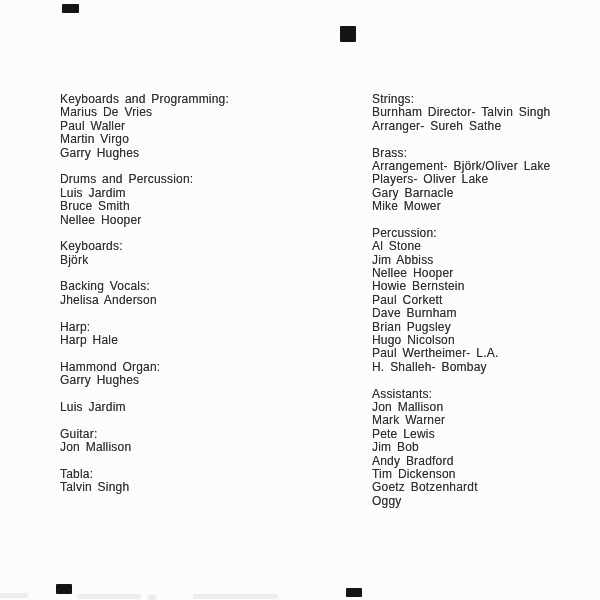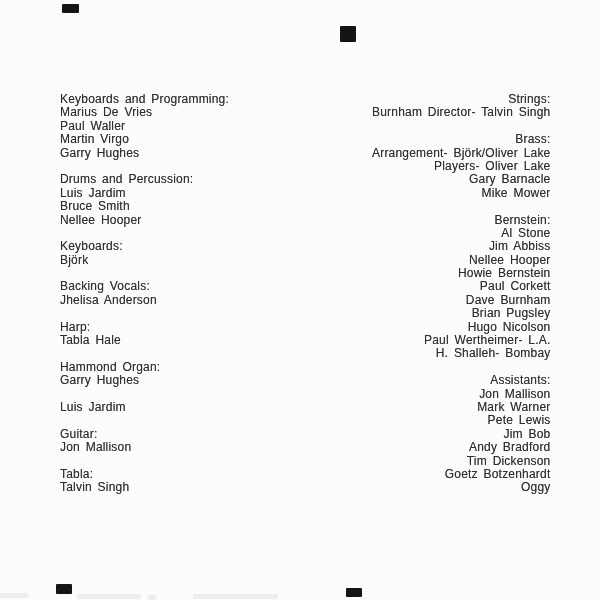--- a/index.html
+++ b/index.html
@@ -17,21 +17,21 @@
     top: 93px;
     font-size: 12px;
     line-height: 13.4px;
     letter-spacing: 0.2px;
     word-spacing: 2.2px;
     white-space: nowrap;
     
     text-shadow: 0 0 0.5px rgba(45,45,45,0.55);
   }
   .col-left  { left: 60px;  }
-  .col-right { left: 372px; text-align: right; }
+  .col-right { left: 372px; }
   .section { margin-bottom: 13.4px; }
   .line { height: 13.4px; }
 
   
   .mark {
     position: absolute;
     background: var(--mark, #141414);
     border-radius: 1px;
   }
   .mark-tl { left: 62px;  top: 4px;   width: 17px; height: 9px;  }
@@ -72,21 +72,21 @@
       <div class="section">
         <div class="line">Keyboards:</div>
         <div class="line">Björk</div>
       </div>
       <div class="section">
         <div class="line">Backing Vocals:</div>
         <div class="line">Jhelisa Anderson</div>
       </div>
       <div class="section">
         <div class="line">Harp:</div>
-        <div class="line">Tabla Hale</div>
+        <div class="line">Harp Hale</div>
       </div>
       <div class="section">
         <div class="line">Hammond Organ:</div>
         <div class="line">Garry Hughes</div>
       </div>
       <div class="section">
         <div class="line">Luis Jardim</div>
       </div>
       <div class="section">
         <div class="line">Guitar:</div>
@@ -95,30 +95,31 @@
       <div class="section">
         <div class="line">Tabla:</div>
         <div class="line">Talvin Singh</div>
       </div>
     </div>
 
   <div class="col col-right" id="col-right">
       <div class="section">
         <div class="line">Strings:</div>
         <div class="line">Burnham Director- Talvin Singh</div>
+        <div class="line">Arranger- Sureh Sathe</div>
       </div>
       <div class="section">
         <div class="line">Brass:</div>
         <div class="line">Arrangement- Björk/Oliver Lake</div>
         <div class="line">Players- Oliver Lake</div>
         <div class="line">Gary Barnacle</div>
         <div class="line">Mike Mower</div>
       </div>
       <div class="section">
-        <div class="line">Bernstein:</div>
+        <div class="line">Percussion:</div>
         <div class="line">Al Stone</div>
         <div class="line">Jim Abbiss</div>
         <div class="line">Nellee Hooper</div>
         <div class="line">Howie Bernstein</div>
         <div class="line">Paul Corkett</div>
         <div class="line">Dave Burnham</div>
         <div class="line">Brian Pugsley</div>
         <div class="line">Hugo Nicolson</div>
         <div class="line">Paul Wertheimer- L.A.</div>
         <div class="line">H. Shalleh- Bombay</div>

